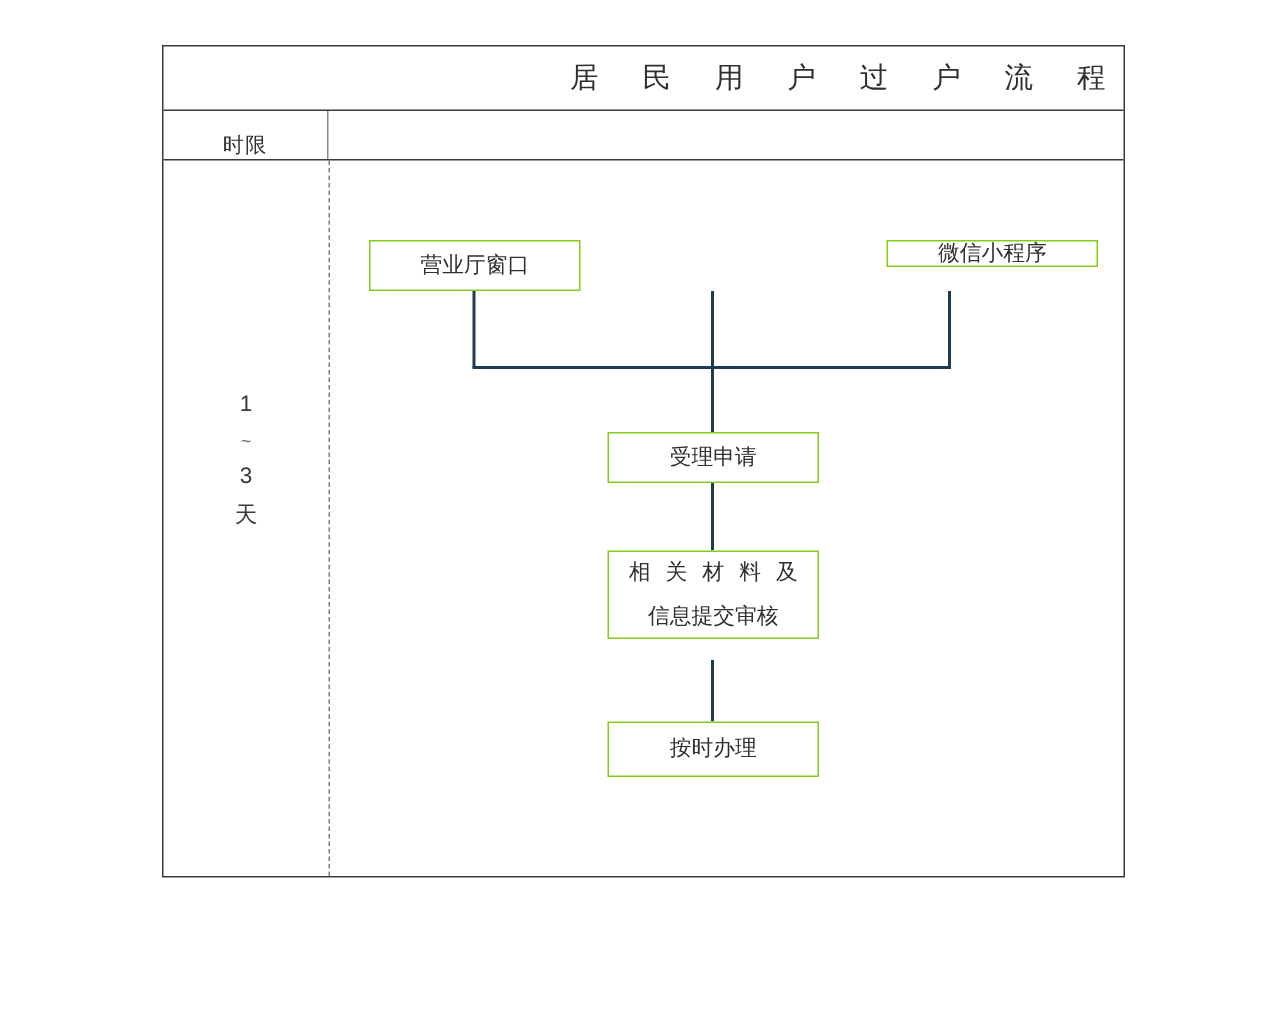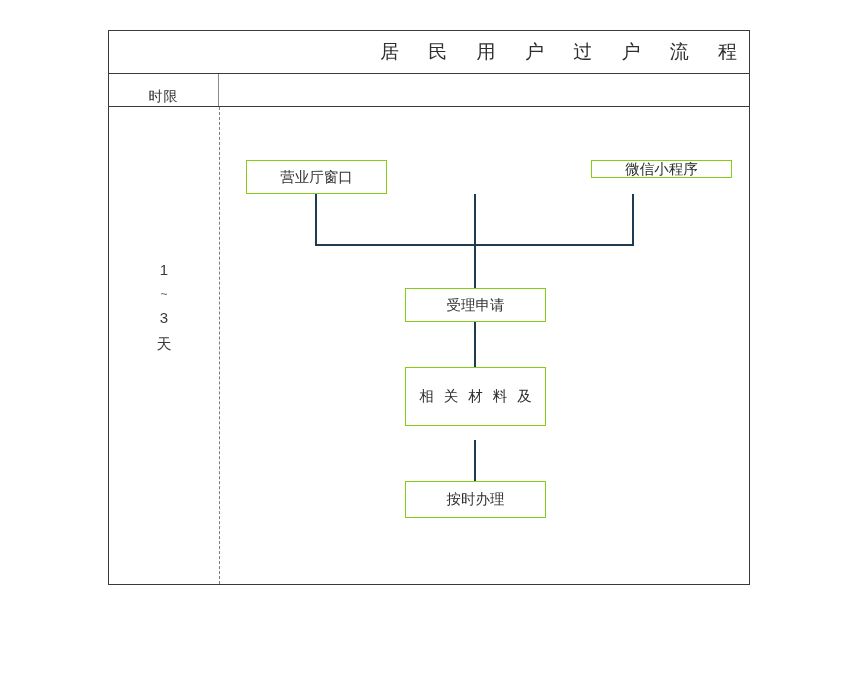--- a/index.html
+++ b/index.html
@@ -222,20 +222,21 @@
     <div class="conn v spine-1"></div>
 
     <div class="node node-accept">
       <span class="line1">受理申请</span>
     </div>
 
     <div class="conn v spine-2"></div>
 
     <div class="node node-review spaced">
       <span class="line1">相 关 材 料 及</span>
+      <span class="line2">信息提交审核</span>
     </div>
 
     <div class="conn v spine-3"></div>
 
     <div class="node node-process">
       <span class="line1">按时办理</span>
     </div>
 
   </div>
 </div>

